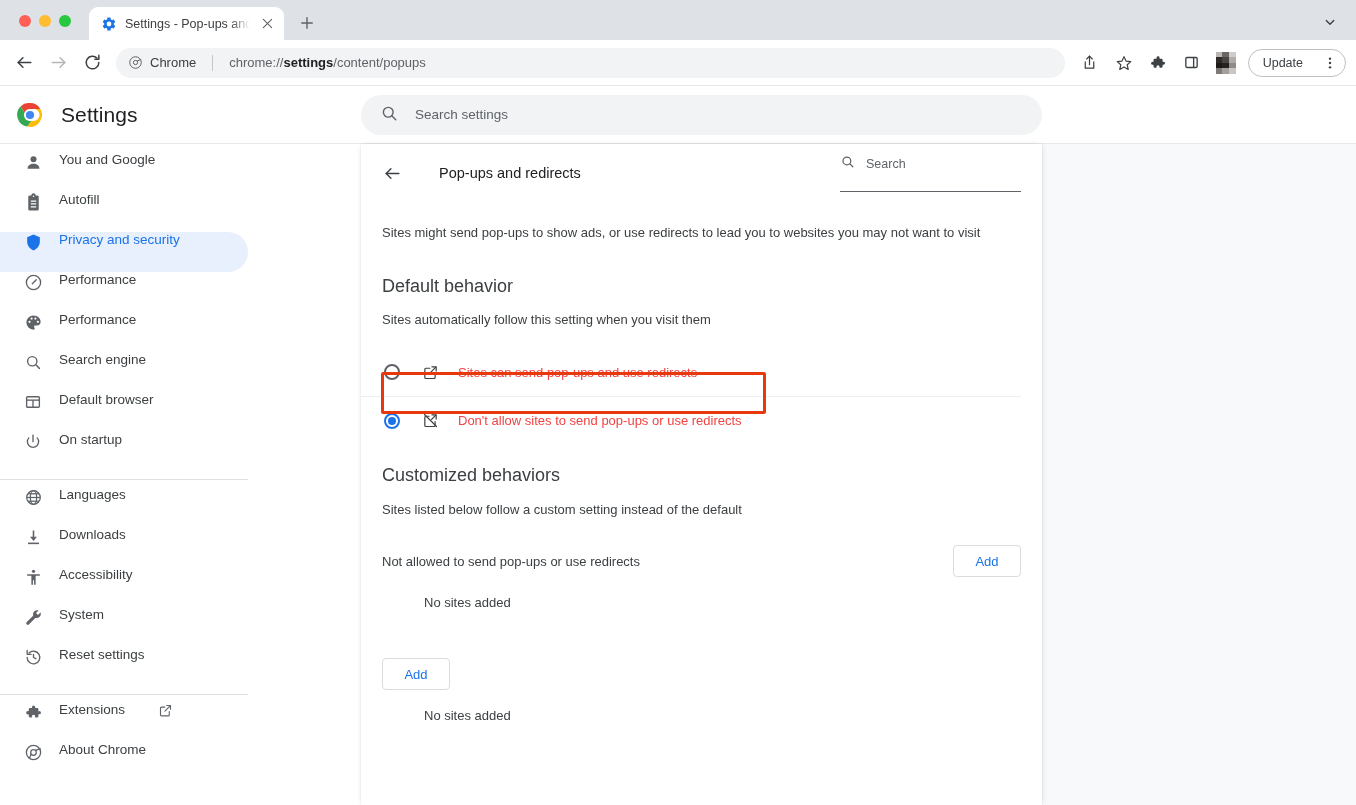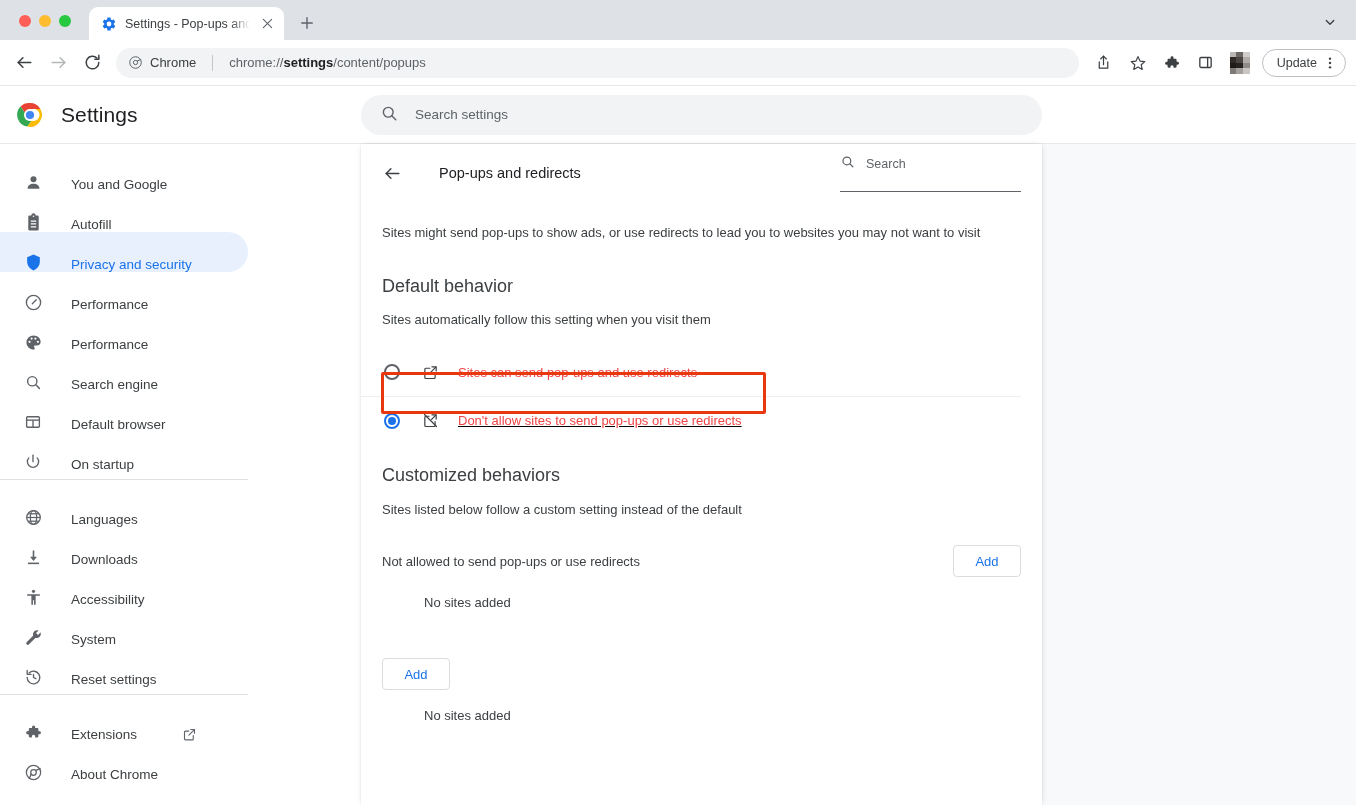--- a/index.html
+++ b/index.html
@@ -103,21 +103,21 @@
     grid-template-rows: repeat(4, 1fr);
   }
   .avatar-pix i { display: block; }
 
   .update-btn {
     height: 28px;
     border: 1px solid #bdc1c6;
     border-radius: 14px;
     display: flex; align-items: center;
     padding: 0 4px 0 14px;
-    gap: 2px;
+    gap: 16px;
     margin-left: 4px;
   }
   .update-label { font-size: 12.5px; color: #3c4043; }
   .kebab { width: 22px; height: 22px; display:flex; align-items:center; justify-content:center; }
 
   
   .settings-header {
     height: 58px;
     background: #ffffff;
     display: flex; align-items: center;
@@ -150,22 +150,22 @@
 
   
   .sidebar {
     width: 361px; flex: 0 0 361px;
     background: #ffffff;
     padding-top: 8px;
     position: relative;
   }
   .nav-item {
     height: 40px;
-    display: flex; align-items: flex-end;
-    gap: 28px;
+    display: flex; align-items: flex-start;
+    gap: 16px;
     padding-left: 23px;
     margin-right: 113px;
     border-radius: 0 20px 20px 0;
     color: #5f6368;
   }
   .nav-item .nav-label { font-size: 13.5px; color: #3c4043; }
   .nav-item.selected { background: #e8f0fe; }
   .nav-item.selected .nav-label { color: #1a73e8; font-weight: 500; }
   .nav-item.selected svg { fill: #1a73e8; color: #1a73e8; }
   .nav-icon { width: 20px; height: 20px; flex: 0 0 20px; display: flex; align-items: center; justify-content: center; }
@@ -198,21 +198,21 @@
   .sect-desc { font-size: 13px; color: #3c4043; padding: 0 21px; margin-top: 0; }
   .sect-h { font-size: 18px; color: #3c4043; font-weight: 500; padding: 0 21px; }
   .row-desc { font-size: 13px; color: #3c4043; padding: 0 21px; }
 
   .radio-row {
     display: flex; align-items: center;
     height: 48px;
     padding-left: 21px;
     gap: 0;
   }
-  .radio-row.divided { border-top: 1px solid #eceff1; margin-right: 21px; text-decoration: underline; }
+  .radio-row.divided { border-top: 1px solid #eceff1; margin-right: 21px; }
   .radio-ctl { width: 20px; height: 20px; flex: 0 0 20px; display: flex; align-items: center; justify-content: center; }
   .radio-outer {
     width: 16px; height: 16px; border-radius: 50%;
     border: 2px solid #5f6368;
   }
   .radio-outer.on { border-color: #1a73e8; display: flex; align-items: center; justify-content: center; }
   .radio-outer.on::after {
     content: ""; width: 8px; height: 8px; border-radius: 50%; background: #1a73e8;
   }
   .radio-icon { width: 20px; height: 20px; flex: 0 0 20px; margin-left: 18px; display:flex; align-items:center; justify-content:center; }

